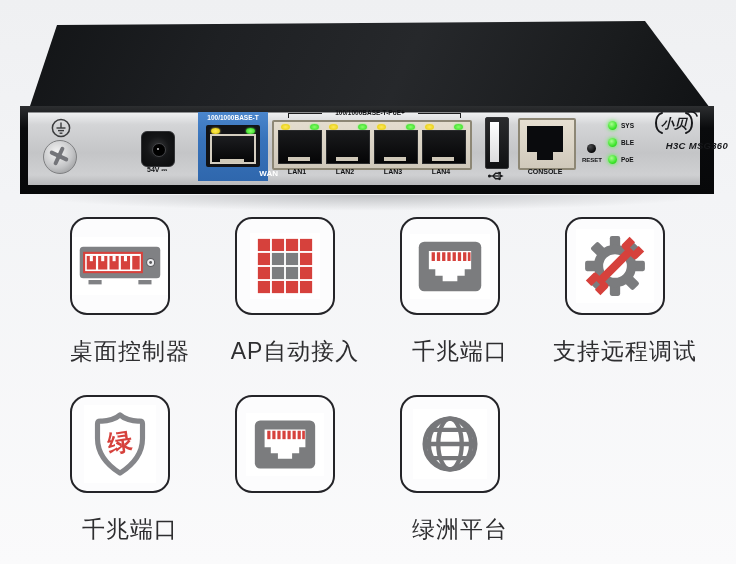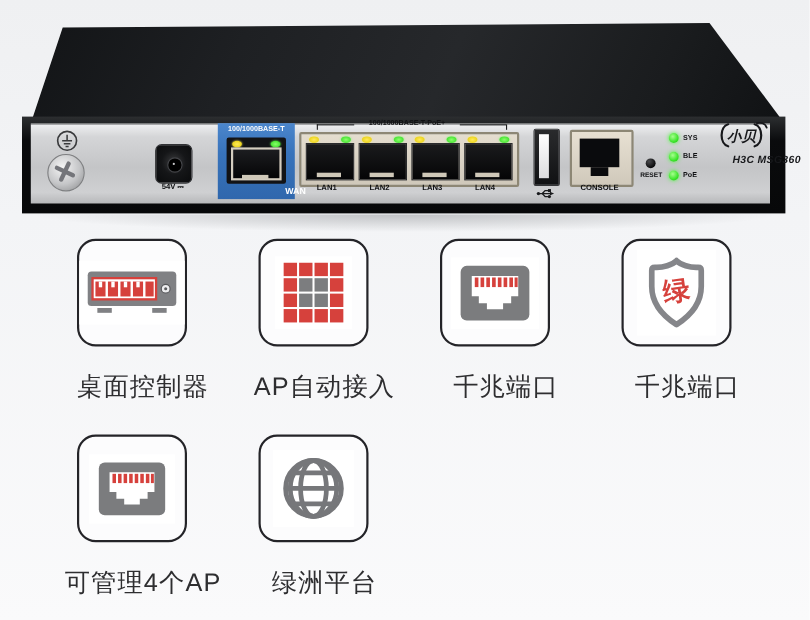--- a/index.html
+++ b/index.html
@@ -270,20 +270,45 @@
               <rect x="45.5" y="15.5" width="3.6" height="9.5"></rect>
             <rect x="51.2" y="15.5" width="3.6" height="9.5"></rect>
               <rect x="56.4" y="15.5" width="3.0" height="9.5"></rect>
           </g>
         </svg>
       </div>
     </div>
     <div class="f-label">千兆端口</div>
   </div>
 
+  <div class="feature">
+    <div class="card">
+      <div class="icon-bg">
+        <svg width="66" height="66" viewBox="0 0 64 64">
+          <g fill="#7b7c7e">
+            <rect x="27" y="3" width="10" height="11" rx="2"></rect>
+            <rect x="27" y="3" width="10" height="11" rx="2" transform="rotate(45 32 32)"></rect>
+            <rect x="27" y="3" width="10" height="11" rx="2" transform="rotate(90 32 32)"></rect>
+            <rect x="27" y="3" width="10" height="11" rx="2" transform="rotate(135 32 32)"></rect>
+            <rect x="27" y="3" width="10" height="11" rx="2" transform="rotate(180 32 32)"></rect>
+            <rect x="27" y="3" width="10" height="11" rx="2" transform="rotate(225 32 32)"></rect>
+            <rect x="27" y="3" width="10" height="11" rx="2" transform="rotate(270 32 32)"></rect>
+            <rect x="27" y="3" width="10" height="11" rx="2" transform="rotate(315 32 32)"></rect>
+          </g>
+          <circle cx="32" cy="32" r="16" fill="none" stroke="#7b7c7e" stroke-width="9"></circle>
+          <g transform="rotate(45 32 32)" fill="#d6413c">
+            <rect x="28" y="11" width="8" height="42" rx="2"></rect>
+            <path d="M22,2 h7.5 v7 h5 v-7 h7.5 v9.5 q0,3 -3,3 h-14 q-3,0 -3,-3 z"></path>
+            <path d="M22,62 h7.5 v-7 h5 v7 h7.5 v-9.5 q0,-3 -3,-3 h-14 q-3,0 -3,3 z"></path>
+          </g>
+        </svg>
+      </div>
+    </div>
+    <div class="f-label">支持远程调试</div>
+  </div>
 
 
   <div class="feature">
     <div class="card">
       <div class="icon-bg">
         <svg width="60" height="70" viewBox="0 0 64 74">
           <path d="M32,6 C36,10 45,13 53,12.5 C55,12.5 56,13.5 56,15.5 L56,31 C56,48 46,59 32,68 C18,59 8,48 8,31 L8,15.5 C8,13.5 9,12.5 11,12.5 C19,13 28,10 32,6 Z" fill="none" stroke="#85868a" stroke-width="5.5" stroke-linejoin="round"></path>
           <text x="32" y="44" text-anchor="middle" font-size="26" font-weight="bold" fill="#d6413c" transform="rotate(-8 32 36)">绿</text>
         </svg>
       </div>
@@ -303,21 +328,20 @@
             <rect x="28.4" y="15.5" width="3.6" height="9.5"></rect>
               <rect x="34.1" y="15.5" width="3.6" height="9.5"></rect>
             <rect x="39.8" y="15.5" width="3.6" height="9.5"></rect>
               <rect x="45.5" y="15.5" width="3.6" height="9.5"></rect>
             <rect x="51.2" y="15.5" width="3.6" height="9.5"></rect>
               <rect x="56.4" y="15.5" width="3.0" height="9.5"></rect>
           </g>
         </svg>
       </div>
     </div>
-    <div class="f-label">可管理4个AP</div>
   </div>
 
   <div class="feature">
     <div class="card">
       <div class="icon-bg">
         <svg width="62" height="62" viewBox="0 0 66 66">
           <g fill="none" stroke="#76777a" stroke-width="4.6">
             <circle cx="33" cy="33" r="27"></circle>
             <ellipse cx="33" cy="33" rx="12.5" ry="27"></ellipse>
             <ellipse cx="33" cy="33" rx="22.5" ry="27"></ellipse>

